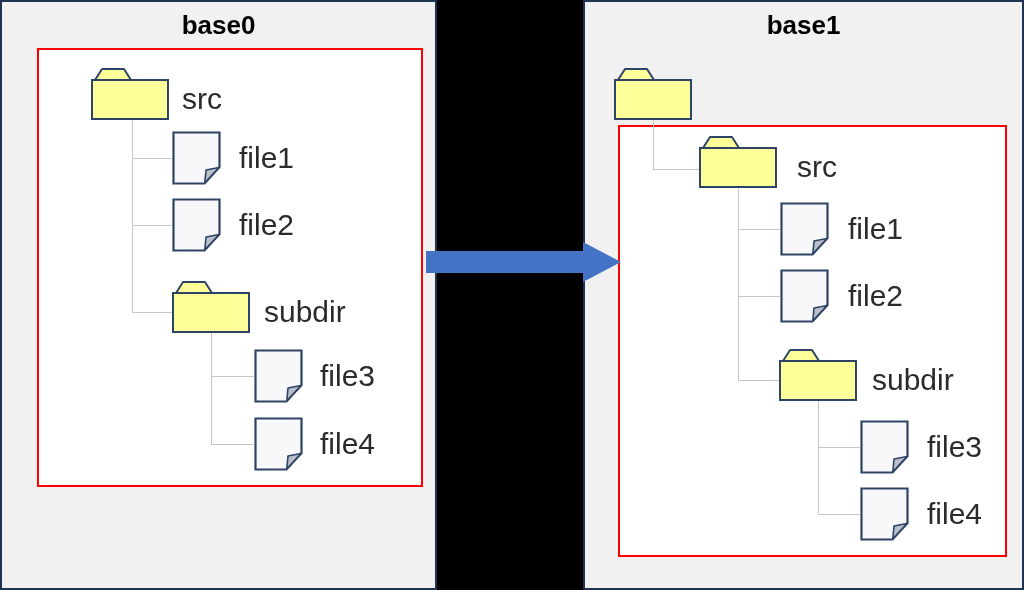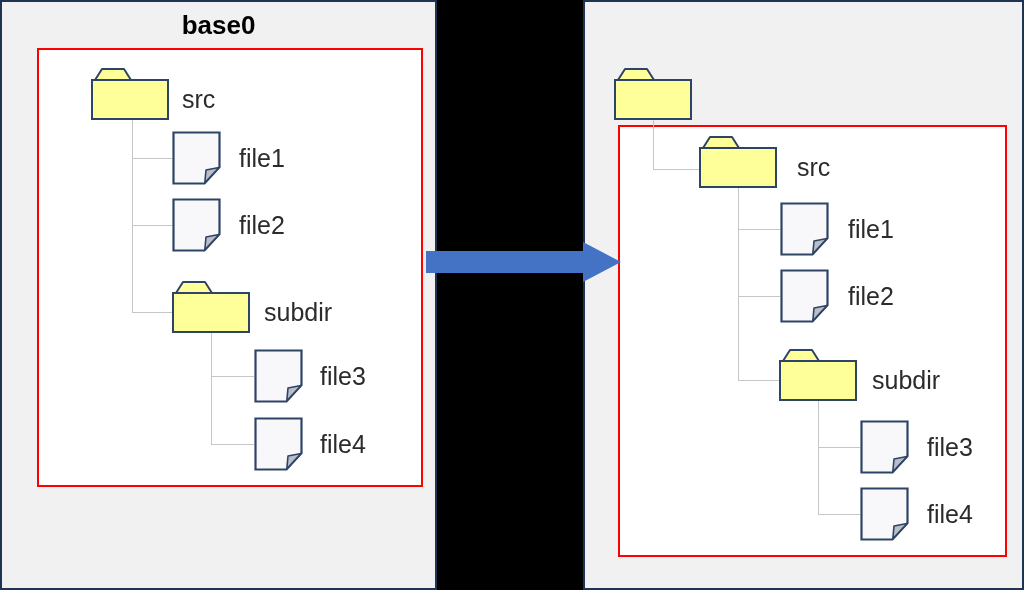--- a/index.html
+++ b/index.html
@@ -34,21 +34,21 @@
   }
   .panel-left  .redbox { left: 35px; top: 46px; width: 386px; height: 439px; }
   .panel-right .redbox { left: 33px; top: 123px; width: 389px; height: 432px; }
   .conn { position: absolute; background: var(--connector); }
   .conn.v { width: 1px; }
   .conn.h { height: 1px; }
   .node-icon { position: absolute; }
   .node-label {
     position: absolute;
     transform: translateY(-50%);
-    font-size: 25px;
+    font-size: 30px;
     color: var(--label_text);
     white-space: nowrap;
     text-align: center;
   }
   .folder-tab  { fill: var(--folder_fill); stroke: var(--folder_stroke); stroke-width: 2; stroke-linejoin: round; }
   .folder-body { fill: var(--folder_fill); stroke: var(--folder_stroke); stroke-width: 2; }
   .file-page   { fill: var(--file_fill);  stroke: var(--folder_stroke); stroke-width: 2.2; stroke-linejoin: miter; }
   .file-fold   { fill: var(--fold_fill);  stroke: var(--folder_stroke); stroke-width: 1.6; stroke-linejoin: round; }
   .arrow-shape { fill: var(--arrow); }
   #sync-arrow { position: absolute; left: 425px; top: 240px; z-index: 5; }
@@ -99,20 +99,21 @@
   <div class="node-label" style="left:318px; top:374px;">file3</div>
 
   <svg class="node-icon" style="left:252px; top:415px;" width="49" height="54" viewBox="0 0 49 54">
     <path class="file-page" d="M1.5,1.5 H47.5 V36 L32.5,52.5 H1.5 Z"></path>
     <polygon class="file-fold" points="47,36.5 32.8,51.8 34,39"></polygon>
   </svg>
   <div class="node-label" style="left:318px; top:442px;">file4</div>
 </div>
 
 <div class="panel panel-right">
+  <div class="panel-title">base1</div>
   <div class="redbox"></div>
 
   <div class="conn v" style="left:68px;  top:117px; height:51px;"></div>
   <div class="conn h" style="left:68px;  top:167px; width:46px;"></div>
   <div class="conn v" style="left:153px; top:185px; height:193px;"></div>
   <div class="conn h" style="left:153px; top:227px; width:42px;"></div>
   <div class="conn h" style="left:153px; top:294px; width:42px;"></div>
   <div class="conn h" style="left:153px; top:378px; width:41px;"></div>
   <div class="conn v" style="left:233px; top:398px; height:114px;"></div>
   <div class="conn h" style="left:233px; top:445px; width:42px;"></div>

